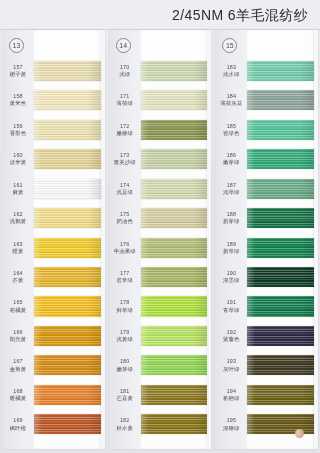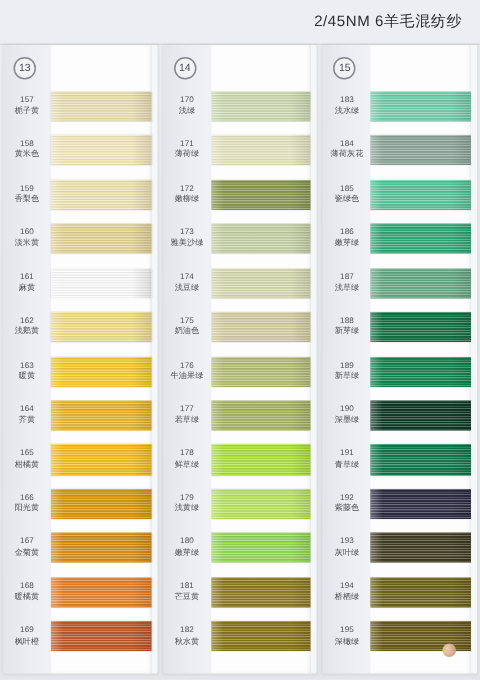--- a/index.html
+++ b/index.html
@@ -28,21 +28,21 @@
     left: 0; top: 0;
     width: 320px;
     height: 29px;
     background: #edeef1;
     border-bottom: 1px solid #d8d9de;
   }
   .header-title {
     position: absolute;
     right: 12px;
     top: 7px;
-    font-size: 10px;
+    font-size: 14px;
     letter-spacing: 0.4px;
     color: #2c2c30;
     white-space: nowrap;
   }
   
   .columns {
     position: absolute;
     left: 0;
     top: 30px;
     width: 320px;

